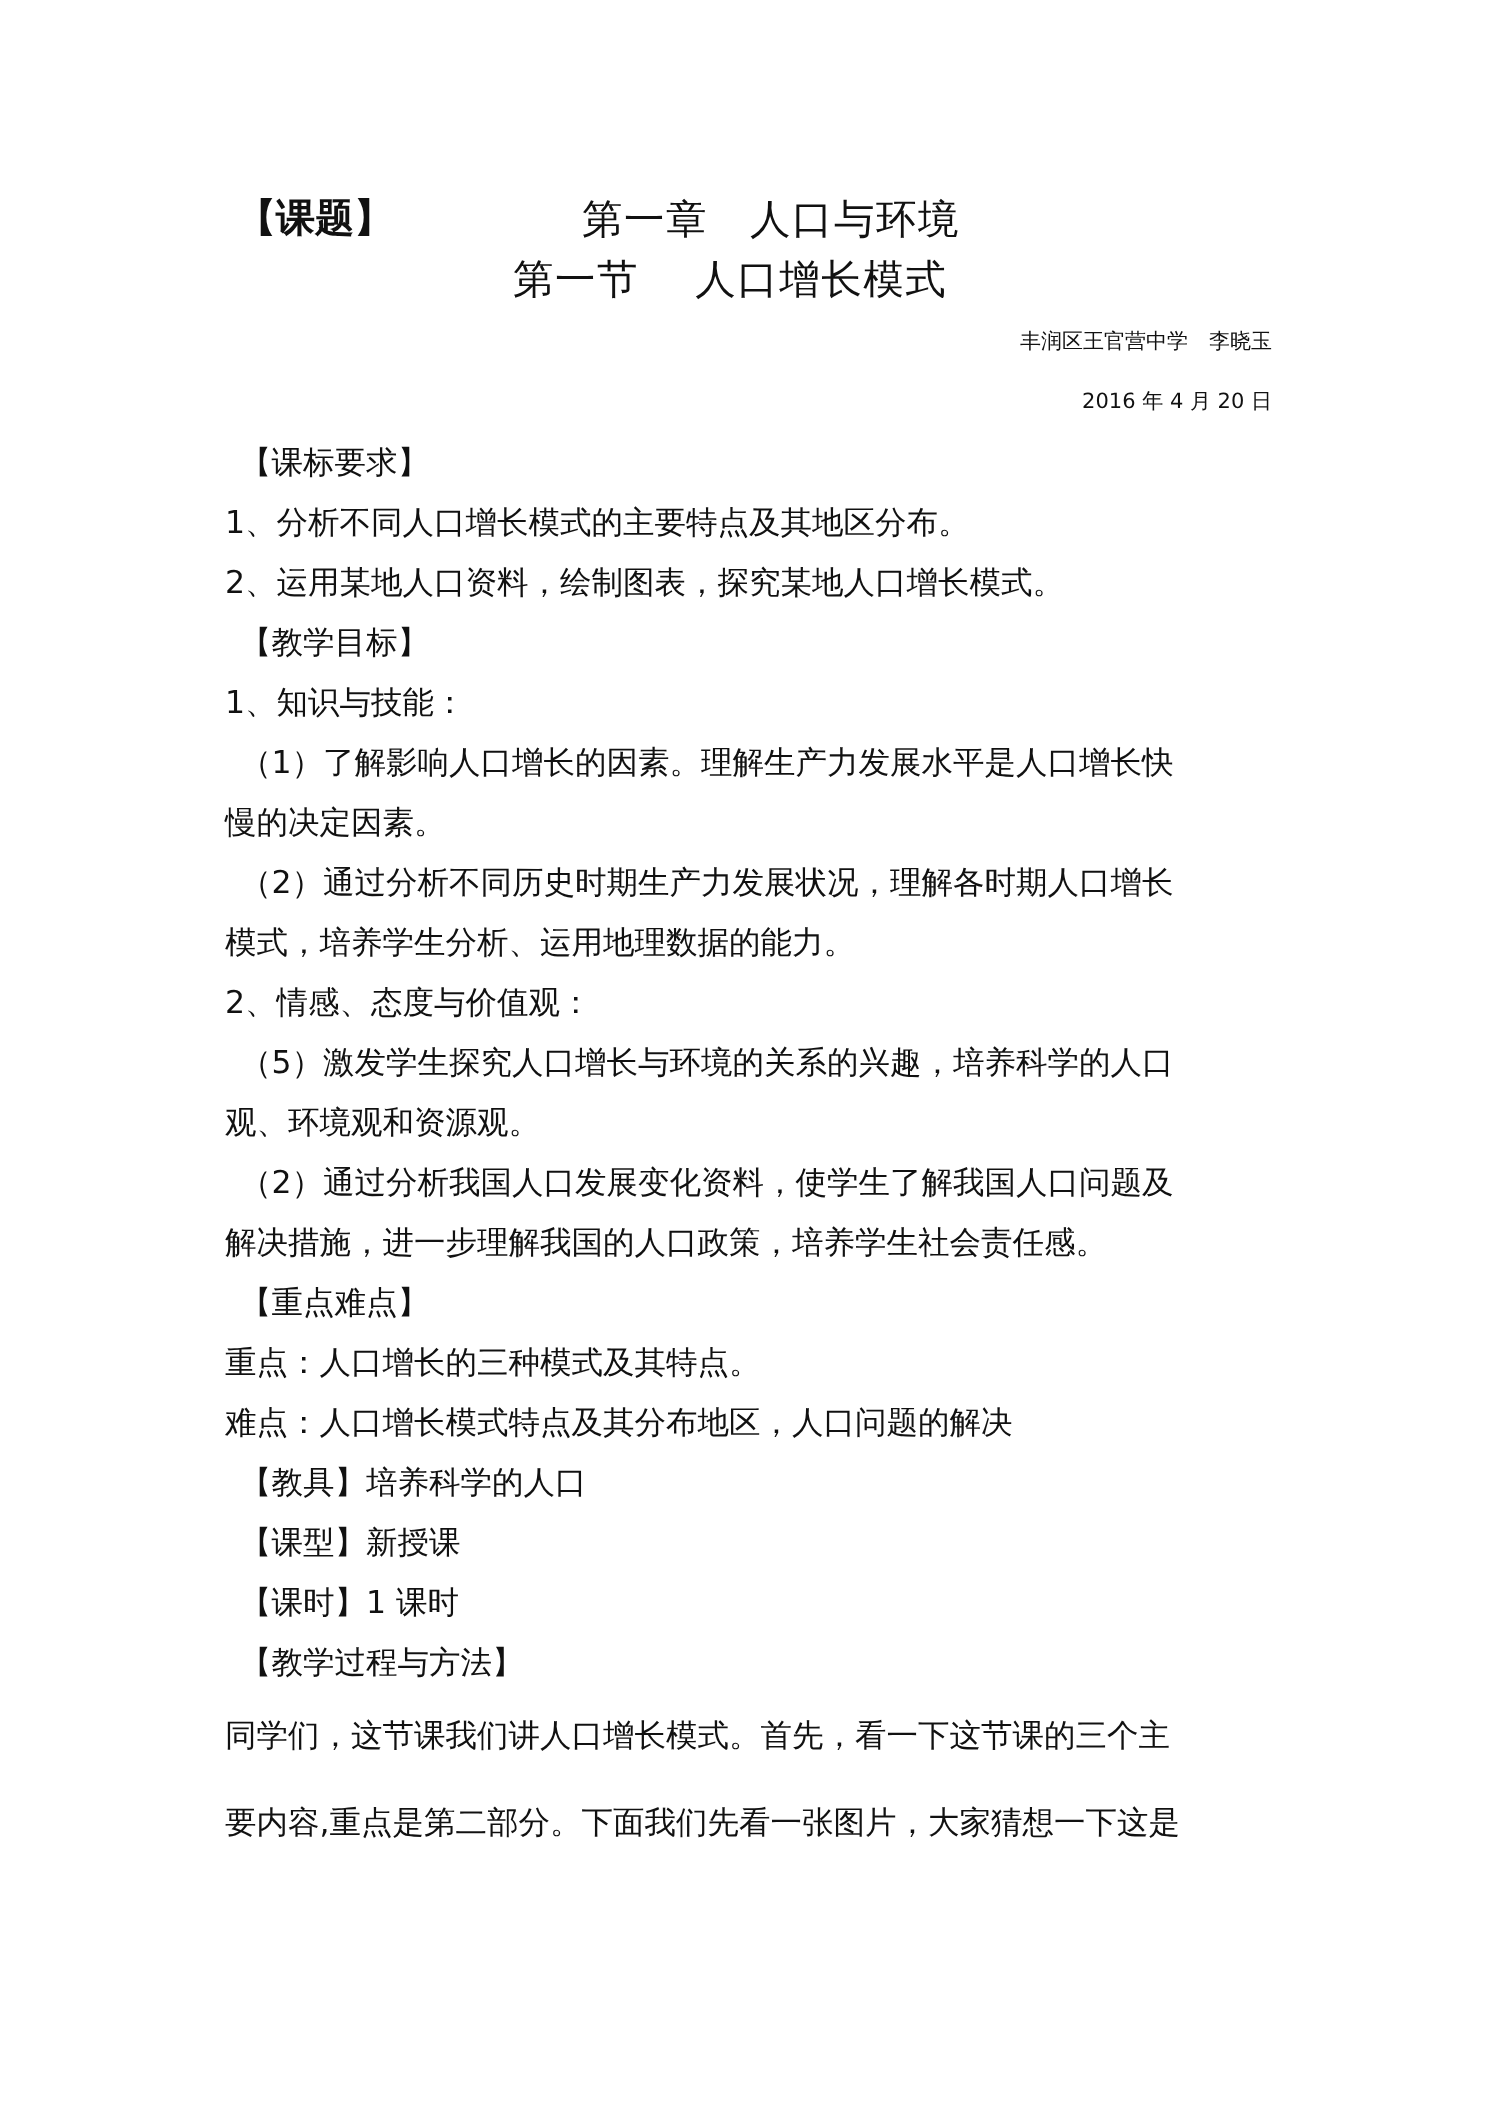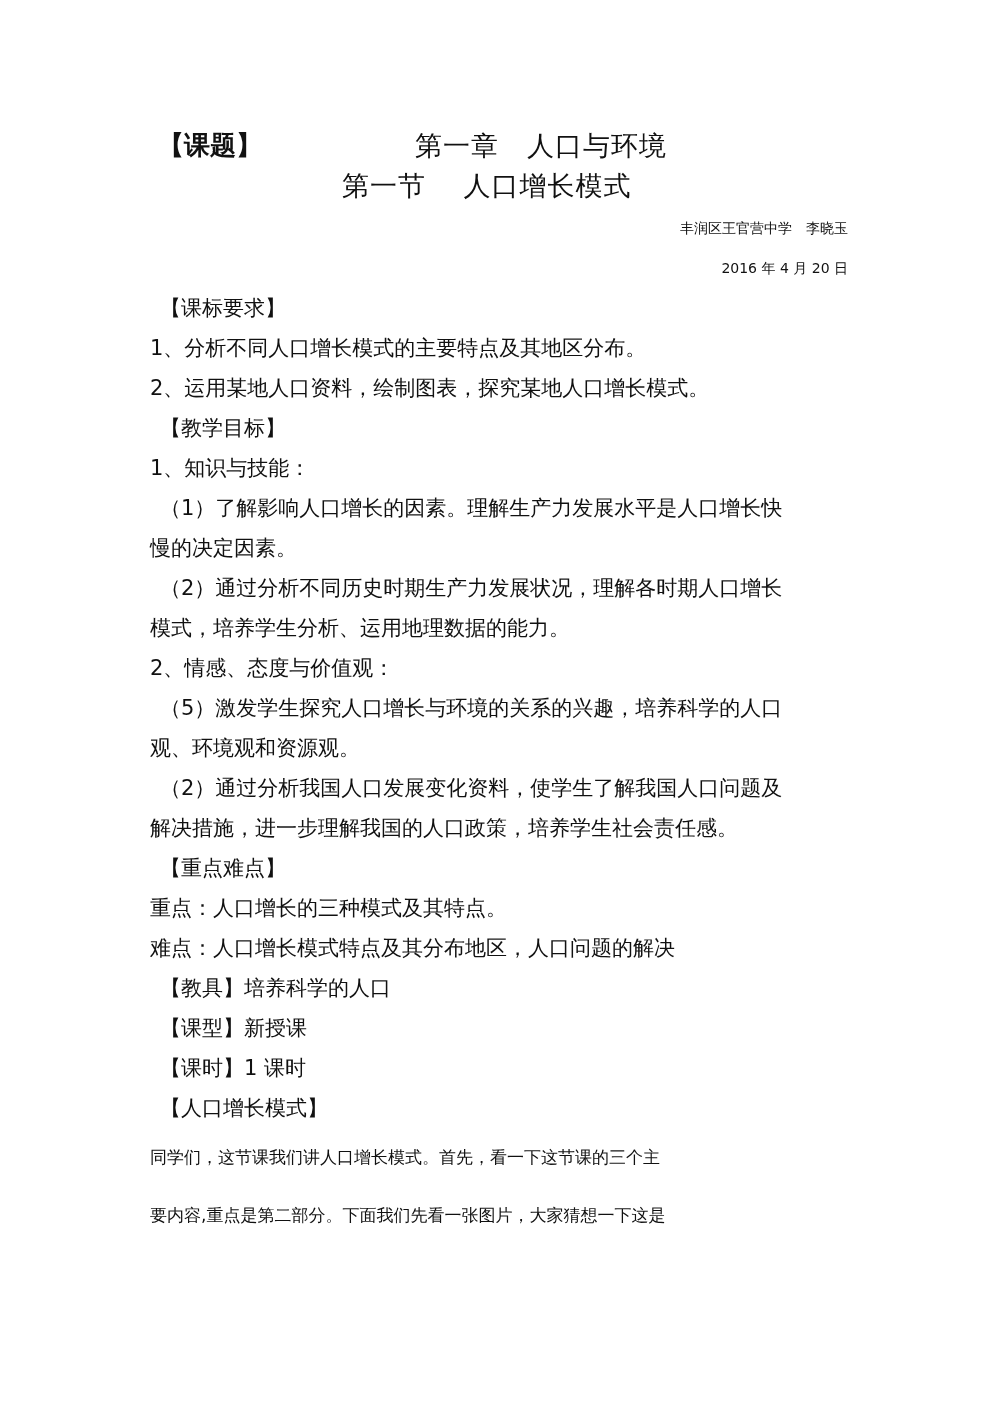--- a/index.html
+++ b/index.html
@@ -1,24 +1,24 @@
 <!DOCTYPE html>
 <html><head>
 <meta charset="utf-8">
 <style>
   html, body { margin: 0; padding: 0; background: #ffffff; }
   body { width: 1000px; height: 1414px; position: relative; overflow: hidden;
          font-family: "DejaVu Sans", "Liberation Sans", sans-serif; color: #111; }
   .ln { position: absolute; left: 150px; white-space: nowrap; font-size: 21px; line-height: 28px; }
   .ln.ind { left: 160px; }
   .title-tag { position: absolute; left: 158px; top: 128px; font-size: 26px; font-weight: bold; }
-  .title-main { position: absolute; left: 388px; top: 128px; font-size: 27px; letter-spacing: 1px; white-space: nowrap; margin-left: 27px; }
+  .title-main { position: absolute; left: 388px; top: 128px; font-size: 27px; letter-spacing: 1px; white-space: nowrap; }
   .title-sub { position: absolute; left: 342px; top: 168px; font-size: 27px; letter-spacing: 1px; white-space: nowrap; }
   .right { position: absolute; right: 152px; white-space: nowrap; font-size: 14px; line-height: 28px; }
-  .body-para { position: absolute; left: 150px; width: 705px; font-size: 17px; line-height: 58px; top: 1128px; text-align: justify; }
+  .body-para { position: absolute; left: 150px; width: 705px; font-size: 21px; line-height: 58px; top: 1128px; text-align: justify; }
   .body-para span { display: block; white-space: nowrap; }
 </style>
 </head>
 <body>
 
 <div>
 
   <div class="title-tag">【课题】</div>
   <div class="title-main">第一章　人口与环境</div>
   <div class="title-sub">第一节　 人口增长模式</div>
@@ -41,20 +41,20 @@
   <div class="ln" style="top:734px">观、环境观和资源观。</div>
   <div class="ln ind" style="top:774px">（2）通过分析我国人口发展变化资料，使学生了解我国人口问题及</div>
   <div class="ln" style="top:814px">解决措施，进一步理解我国的人口政策，培养学生社会责任感。</div>
 
   <div class="ln ind" style="top:854px">【重点难点】</div>
   <div class="ln" style="top:894px">重点：人口增长的三种模式及其特点。</div>
   <div class="ln" style="top:934px">难点：人口增长模式特点及其分布地区，人口问题的解决</div>
   <div class="ln ind" style="top:974px">【教具】培养科学的人口</div>
   <div class="ln ind" style="top:1014px">【课型】新授课</div>
   <div class="ln ind" style="top:1054px">【课时】1 课时</div>
-  <div class="ln ind" style="top:1094px">【人口增长模式】</div>
+  <div class="ln ind" style="top:1094px">【教学过程与方法】</div>
 
   <div class="body-para">
     <span>同学们，这节课我们讲人口增长模式。首先，看一下这节课的三个主</span>
     <span>要内容,重点是第二部分。下面我们先看一张图片，大家猜想一下这是</span>
   </div>
 
 </div>
 
 </body></html>

